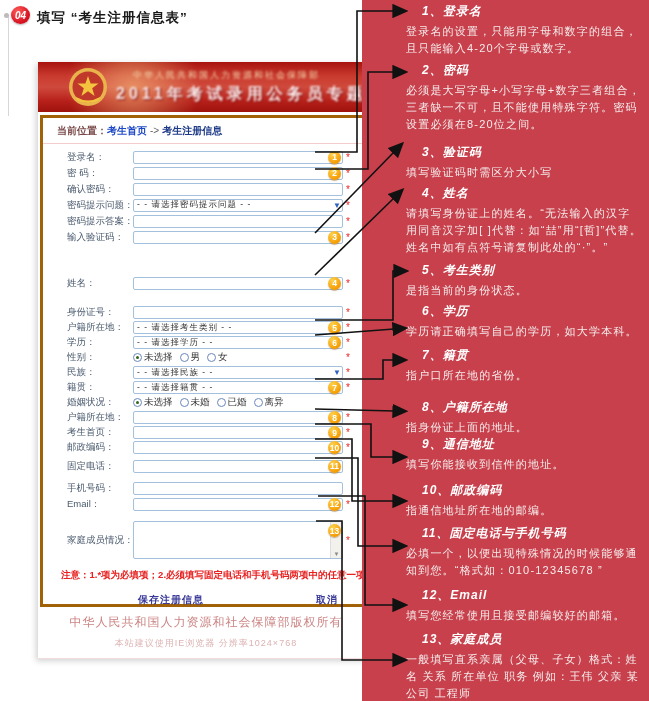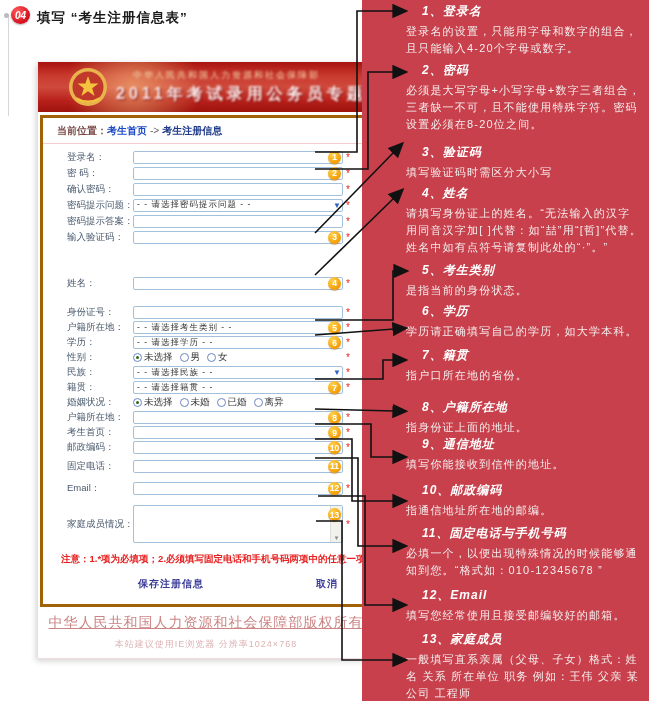--- a/index.html
+++ b/index.html
@@ -60,21 +60,21 @@
     background:radial-gradient(circle at 35% 28%,#ffd24d,#f59b00 72%);color:#fff;font-size:8.5px;font-weight:bold;
     display:flex;align-items:center;justify-content:center;box-shadow:0 1px 1px rgba(120,60,0,.4);}
   .row-textarea .co{top:3px;}
 
   .notice{margin-top:9px;margin-left:18px;font-size:9.5px;font-weight:bold;color:#e82020;white-space:nowrap;}
   .btnrow{position:relative;height:20px;margin-top:11px;}
   .btn{position:absolute;font-size:10px;font-weight:bold;color:#3a3a99;cursor:pointer;letter-spacing:1px;}
   .btn.save{left:95px;} .btn.cancel{left:273px;}
 
   .wfooter{position:absolute;left:0;top:552px;width:336px;text-align:center;}
-  .wfooter .f1{font-size:14px;color:#cc8484;letter-spacing:1px;text-decoration:underline;}
+  .wfooter .f1{font-size:12px;color:#cc8484;letter-spacing:1px;}
   .wfooter .f2{font-size:9px;color:#ddb2b2;margin-top:6px;letter-spacing:1px;}
 
   
   .panel{position:absolute;left:362px;top:0;width:287px;height:701px;background:#c7404c;z-index:10;}
   .pitem{position:absolute;left:44px;width:236px;}
   .pitem .phead{font-size:12px;font-weight:bold;color:#fff;letter-spacing:1px;margin-left:16px;font-style:italic;}
   .pitem .pbody{font-size:11px;color:#f6ecec;line-height:17px;letter-spacing:1.2px;margin-top:3px;}
 
   
   #wires{position:absolute;left:0;top:0;z-index:50;pointer-events:none;}
@@ -287,20 +287,26 @@
           <div class="grp g3">
             <div class="row row-input">
               <span class="lbl">固定电话：</span>
               <div class="fieldwrap">
                 <div class="box"></div>
                 <span class="co">11</span>
               </div>
             </div>
           </div>
           <div class="grp g4">
+            <div class="row row-input">
+              <span class="lbl">手机号码：</span>
+              <div class="fieldwrap">
+                <div class="box"></div>
+              </div>
+            </div>
             <div class="row row-input">
               <span class="lbl">Email：</span>
               <div class="fieldwrap">
                 <div class="box"></div>
                 <span class="co">12</span>
               </div>
               <span class="req">*</span>
             </div>
           </div>
           <div class="grp g5">

